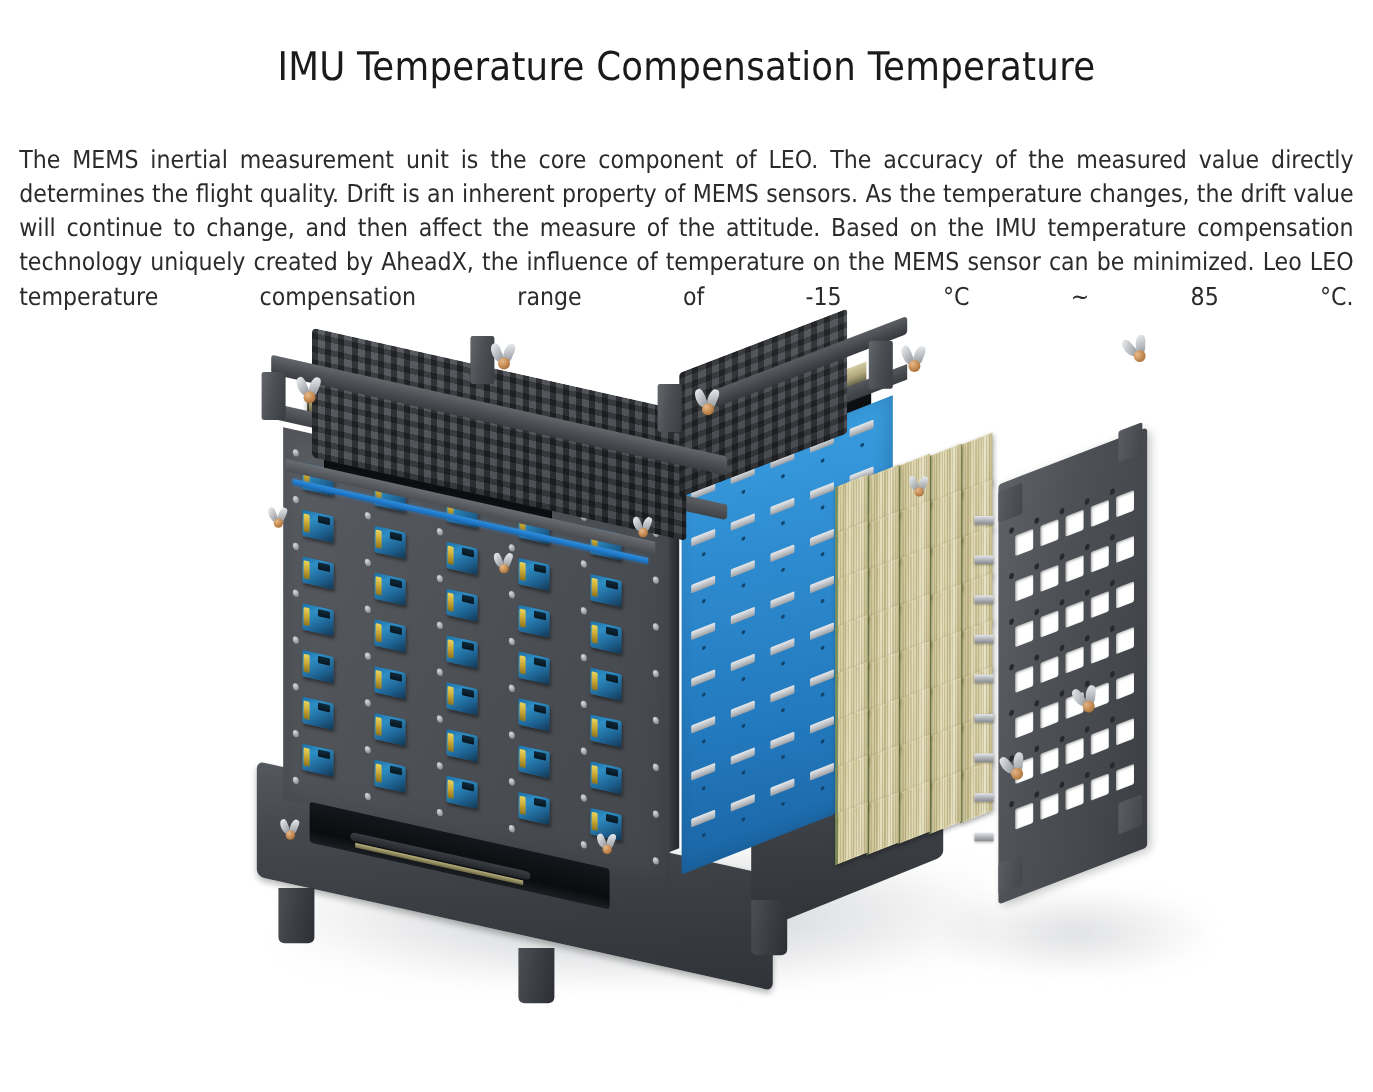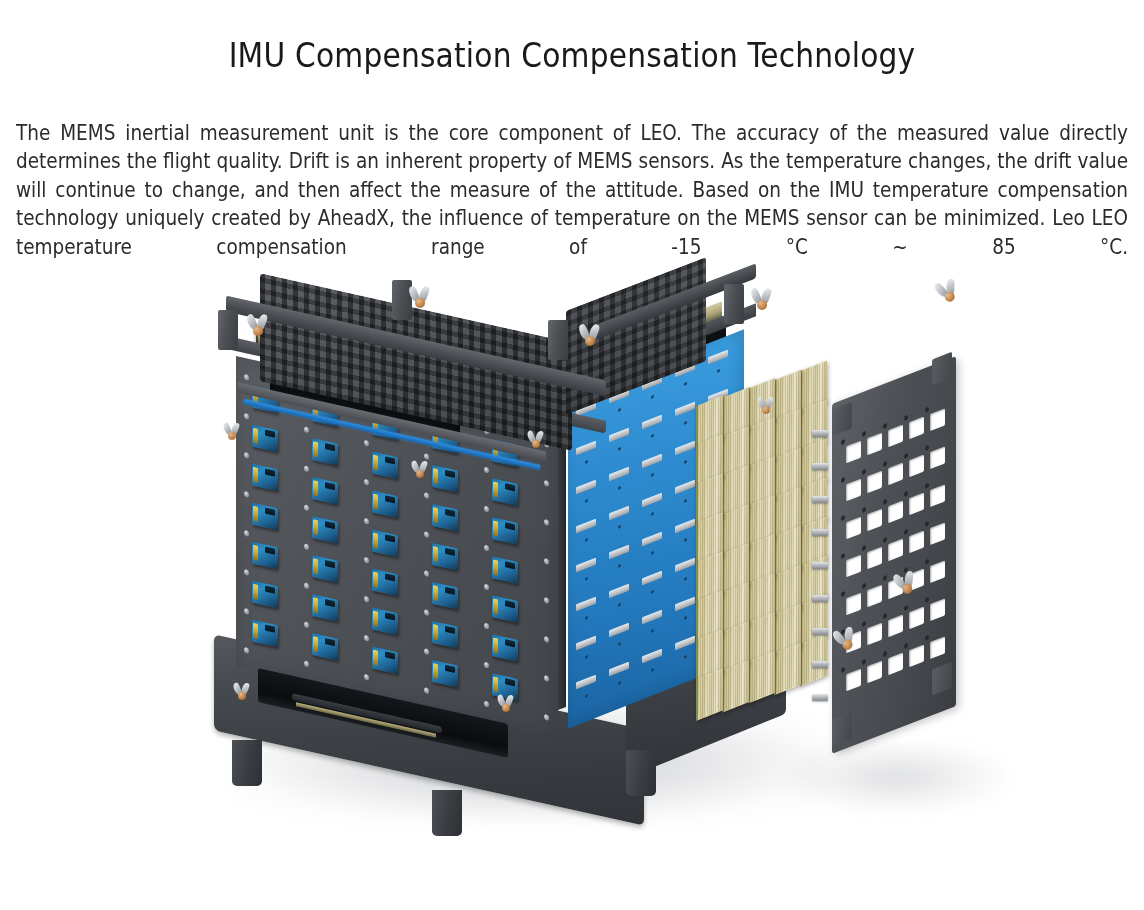--- a/index.html
+++ b/index.html
@@ -434,21 +434,21 @@
     width: 140px; height: 4px;
     background: linear-gradient(180deg, #b9b07d, #6d6845);
     transform: skewY(12.6deg);
   }
 </style>
 </head>
 <body>
 
 <div class="page">
 
-  <h1 class="title">IMU Compensation Compensation Technology</h1>
+  <h1 class="title">IMU Temperature Compensation Temperature</h1>
 
   <p class="body-text">The MEMS inertial measurement unit is the core component of LEO. The accuracy of the measured value directly determines the flight quality. Drift is an inherent property of MEMS sensors. As the temperature changes, the drift value will continue to change, and then affect the measure of the attitude. Based on the IMU temperature compensation technology uniquely created by AheadX, the influence of temperature on the MEMS sensor can be minimized. Leo LEO temperature compensation range of -15 °C ~ 85 °C.</p>
 
   <div class="render-wrap">
     <div class="scene">
 
       <div class="ground-shadow"></div>
       <div class="plate-shadow"></div>
 
       <div class="base-plate"></div>

